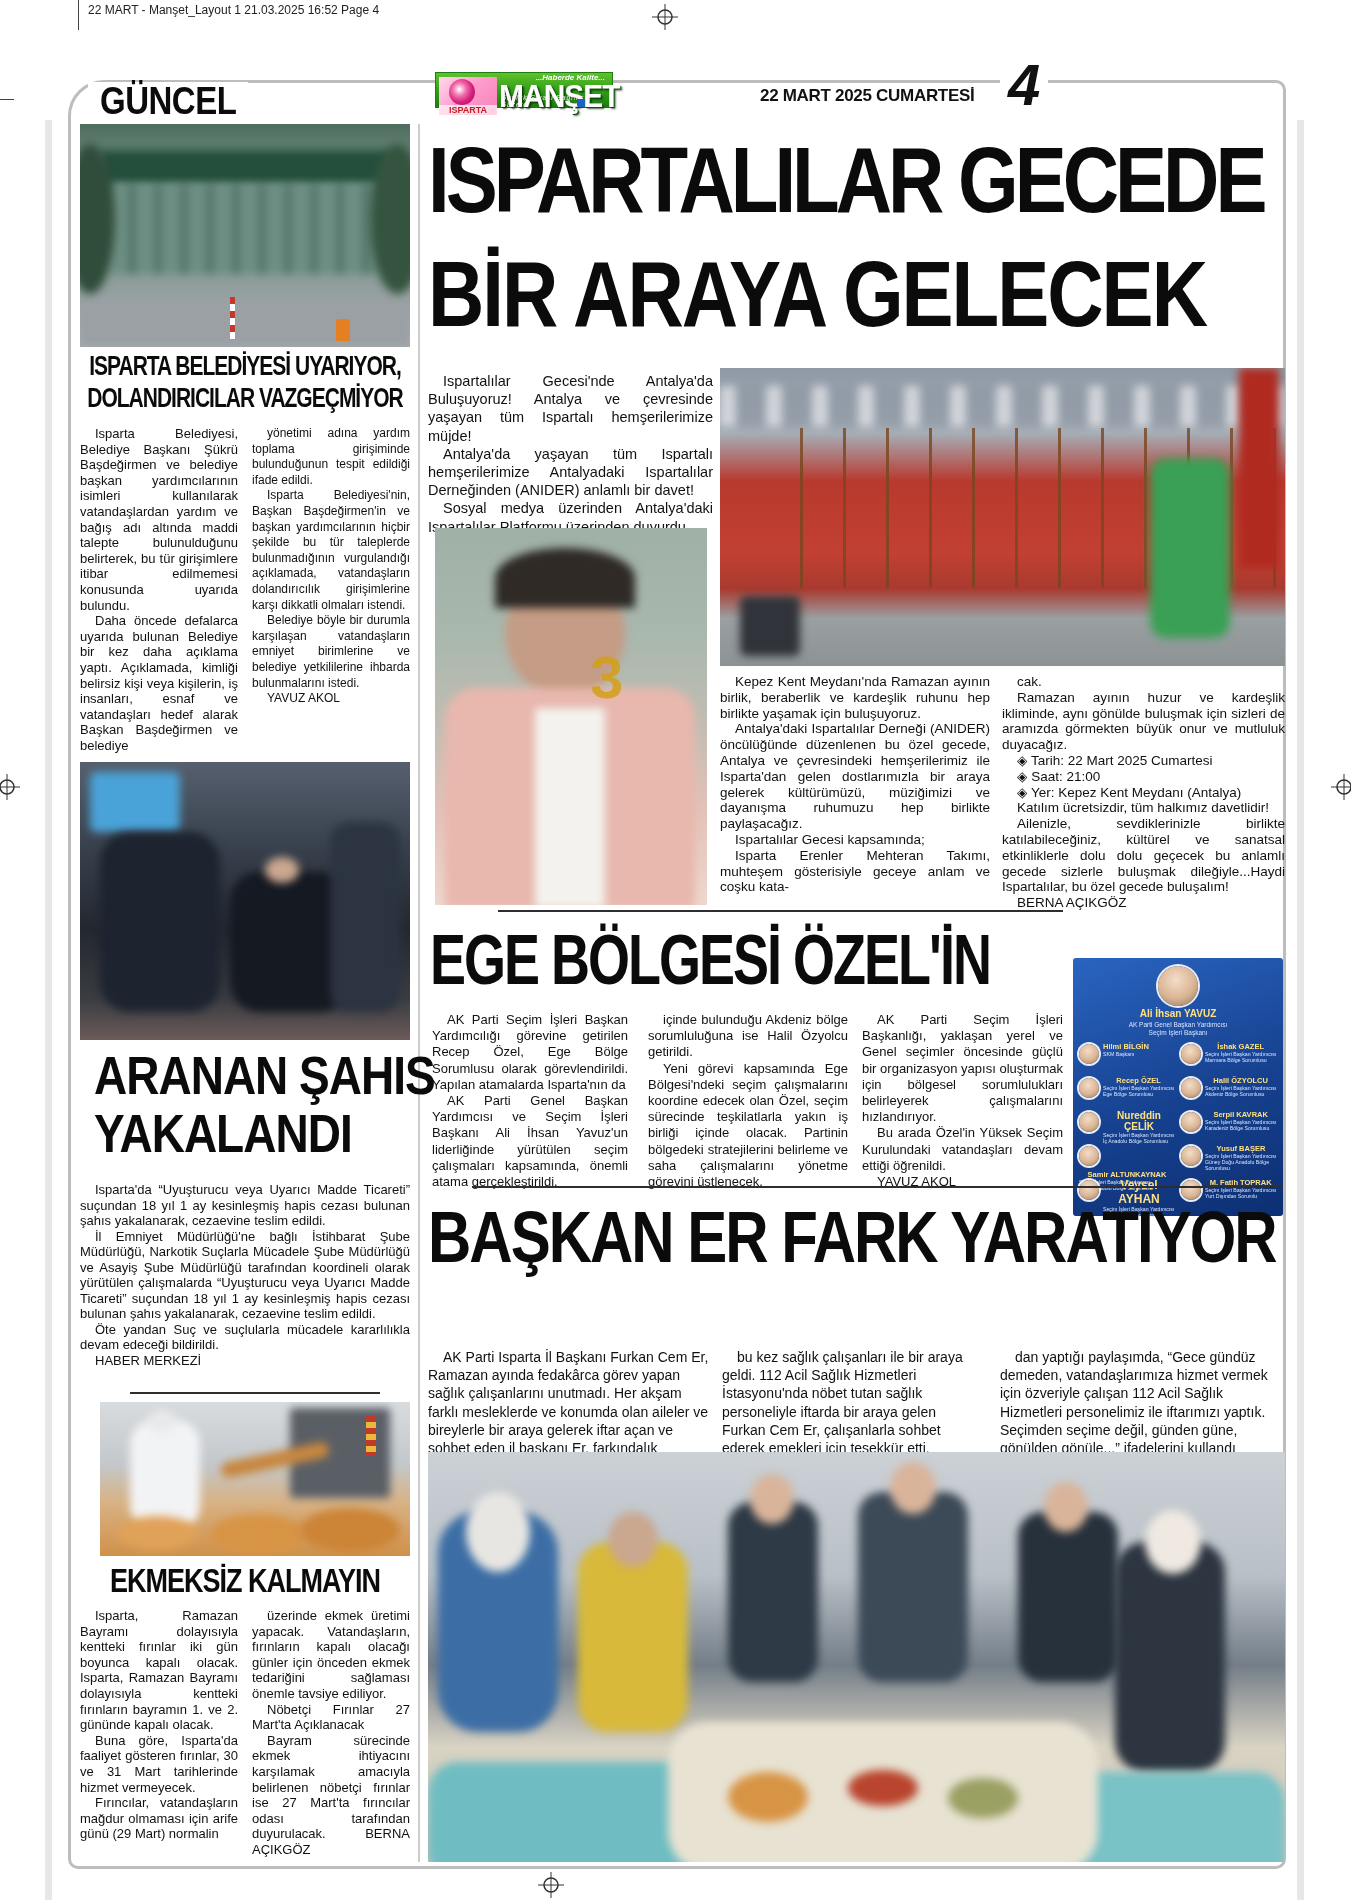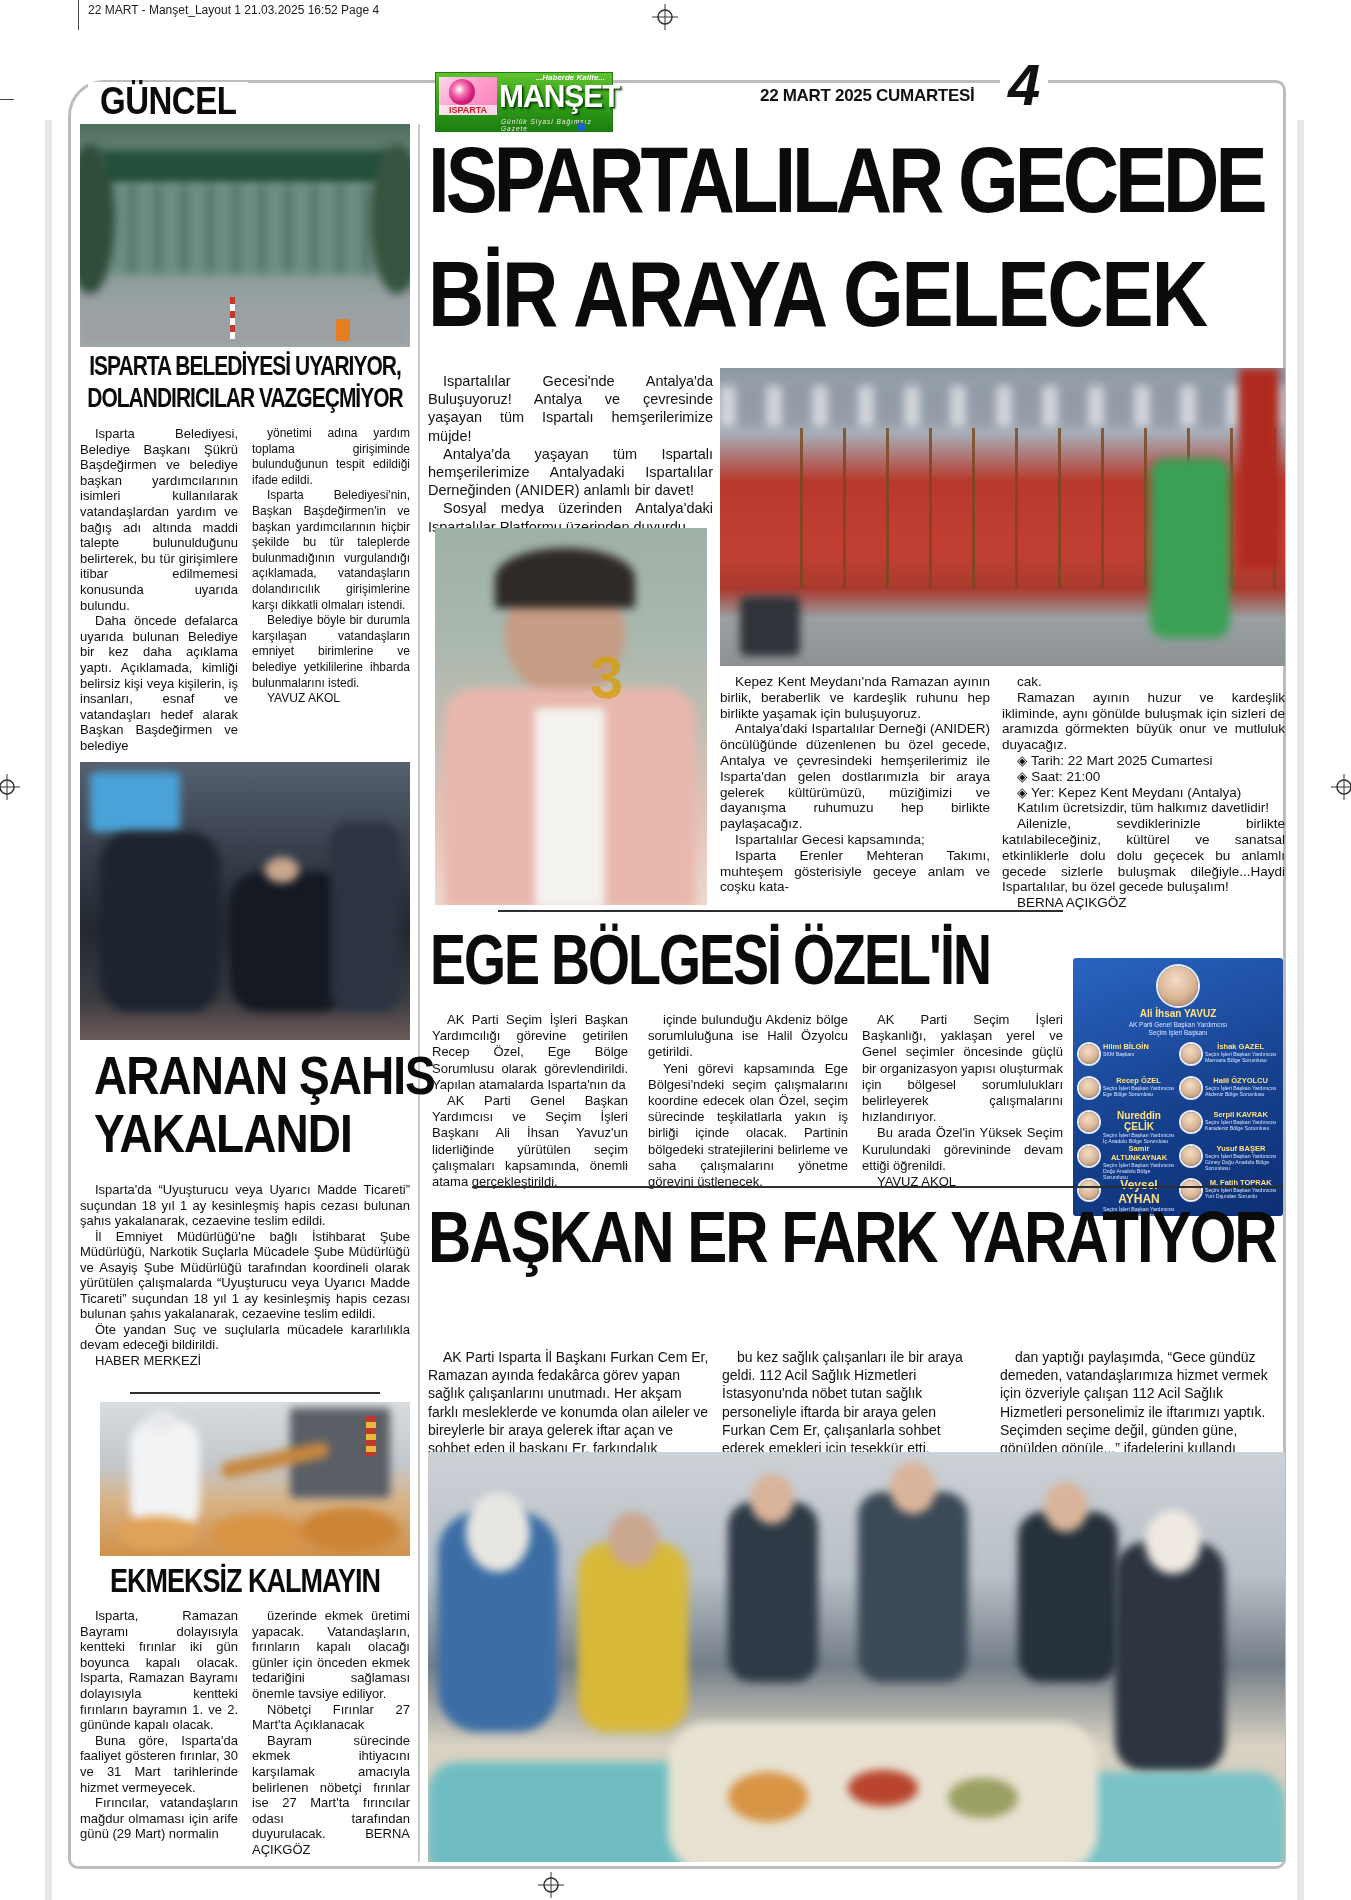--- a/index.html
+++ b/index.html
@@ -79,21 +79,21 @@
       </svg>
   </div>
 
   <div class="edgebar" style="left:45px;top:120px;width:7px;height:1780px;"></div>
   <div class="edgebar" style="left:1297px;top:120px;width:7px;height:1780px;"></div>
 
   <div class="frame" style="left:68px;top:80px;width:1212px;height:1783px;"></div>
 
   <div class="abs whitebg hl" style="left:88px;top:82px;font-size:33px;padding:0 12px;letter-spacing:-.5px;transform:scaleY(1.15);">GÜNCEL</div>
 
-  <div class="abs logo" style="left:435px;top:72px;width:178px;height:60px;">
+  <div class="abs logo" style="left:435px;top:72px;width:178px;height:36px;">
     <div class="abs" style="right:8px;top:1px;font-size:8px;font-style:italic;color:#fff;font-weight:700;">...Haberde Kalite...</div>
     <div class="abs pinkbox" style="left:4px;top:5px;width:58px;height:38px;">
       <div class="rose" style="left:10px;top:2px;width:26px;height:26px;"></div>
       <div class="abs" style="left:0;bottom:0;width:58px;text-align:center;font-size:9px;font-weight:900;color:#c41e1e;background:rgba(255,255,255,.65);">ISPARTA</div>
     </div>
     <div class="abs name" style="left:64px;top:7px;font-size:30px;transform:scaleY(1.05);transform-origin:left top;">MANŞET</div>
     <div class="abs" style="left:66px;bottom:0px;font-size:6.5px;font-style:italic;color:#ffe9f2;letter-spacing:1px;">Günlük Siyasi Bağımsız Gazete</div>
     <div class="abs" style="right:28px;bottom:1px;width:8px;height:8px;background:#1a63c8;border-radius:2px;"></div>
   </div>
 
@@ -220,21 +220,21 @@
   <div class="abs bodytext" style="left:432px;top:1012px;width:196px;font-size:13px;line-height:16.2px;">
       <p>AK Parti Seçim İşleri Başkan Yardımcılığı görevine getirilen Recep Özel, Ege Bölge Sorumlusu olarak görevlendirildi. Yapılan atamalarda Isparta'nın da</p>
       <p>AK Parti Genel Başkan Yardımcısı ve Seçim İşleri Başkanı Ali İhsan Yavuz'un liderliğinde yürütülen seçim çalışmaları kapsamında, önemli atama gerçekleştirildi.</p>
     </div>
   <div class="abs bodytext" style="left:648px;top:1012px;width:200px;font-size:13px;line-height:16.2px;">
       <p>içinde bulunduğu Akdeniz bölge sorumluluğuna ise Halil Özyolcu getirildi.</p>
       <p>Yeni görevi kapsamında Ege Bölgesi'ndeki seçim çalışmalarını koordine edecek olan Özel, seçim sürecinde teşkilatlarla yakın iş birliği içinde olacak. Partinin bölgedeki stratejilerini belirleme ve saha çalışmalarını yönetme görevini üstlenecek.</p>
     </div>
   <div class="abs bodytext" style="left:862px;top:1012px;width:201px;font-size:13px;line-height:16.2px;">
       <p>AK Parti Seçim İşleri Başkanlığı, yaklaşan yerel  ve Genel seçimler öncesinde güçlü bir organizasyon yapısı oluşturmak için bölgesel sorumlulukları belirleyerek çalışmalarını hızlandırıyor.</p>
-      <p>Bu arada Özel'in Yüksek Seçim Kurulundaki görevininde devam ettiği öğrenildi.</p>
+      <p>Bu arada Özel'in Yüksek Seçim Kurulundaki vatandaşları devam ettiği öğrenildi.</p>
       <p>YAVUZ AKOL</p>
     </div>
 
   <div class="abs akgfx" style="left:1073px;top:922px;width:210px;height:258px;">
     <div class="abs avatar" style="left:85px;top:8px;width:40px;height:40px;"></div>
     <div class="abs akname" style="left:0;top:50px;width:210px;text-align:center;font-size:10px;">Ali İhsan YAVUZ</div>
     <div class="abs akrole" style="left:0;top:63px;width:210px;text-align:center;font-size:6.5px;">AK Parti Genel Başkan Yardımcısı</div>
     <div class="abs akrole" style="left:0;top:71px;width:210px;text-align:center;font-size:6.5px;">Seçim İşleri Başkanı</div>
 
     <div class="abs" style="left:6px;top:84px;width:198px;display:grid;grid-template-columns:1fr 1fr;grid-auto-rows:34px;column-gap:6px;">
@@ -280,21 +280,21 @@
           </div>
       </div>
       <div style="display:flex;gap:4px;">
         <div class="avatar" style="width:20px;height:20px;flex:none;margin-top:2px;"></div>
         <div>
             <div class="akname" style="font-size:7.5px;">Serpil KAVRAK</div>
           <div class="akrole" style="font-size:5.2px;">Seçim İşleri Başkan Yardımcısı</div>
           <div class="akrole" style="font-size:5.2px;">Karadeniz Bölge Sorumlusu</div>
           </div>
       </div>
-      <div style="display:flex;gap:4px;">
+      <div style="display:flex;gap:4px;flex-direction:column;">
         <div class="avatar" style="width:20px;height:20px;flex:none;margin-top:2px;"></div>
         <div>
             <div class="akname" style="font-size:7.5px;">Samir ALTUNKAYNAK</div>
           <div class="akrole" style="font-size:5.2px;">Seçim İşleri Başkan Yardımcısı</div>
           <div class="akrole" style="font-size:5.2px;">Doğu Anadolu Bölge Sorumlusu</div>
           </div>
       </div>
       <div style="display:flex;gap:4px;">
         <div class="avatar" style="width:20px;height:20px;flex:none;margin-top:2px;"></div>
         <div>

